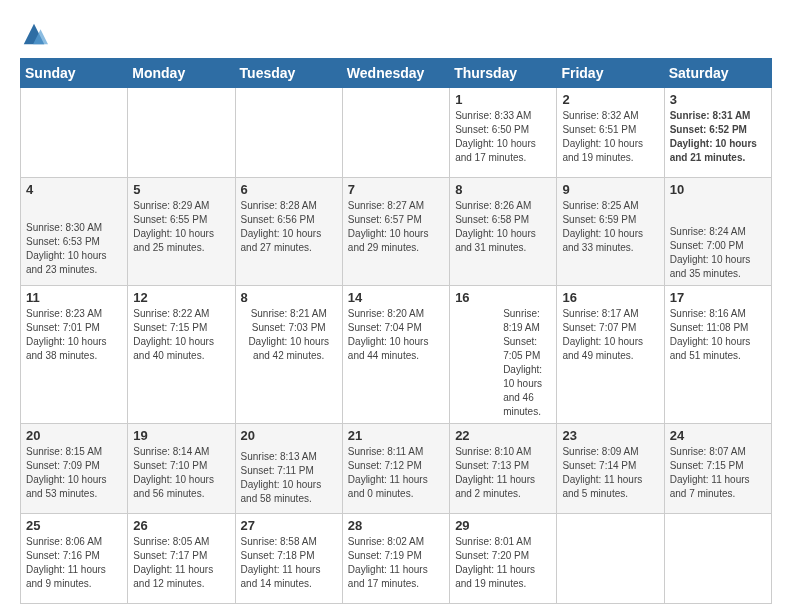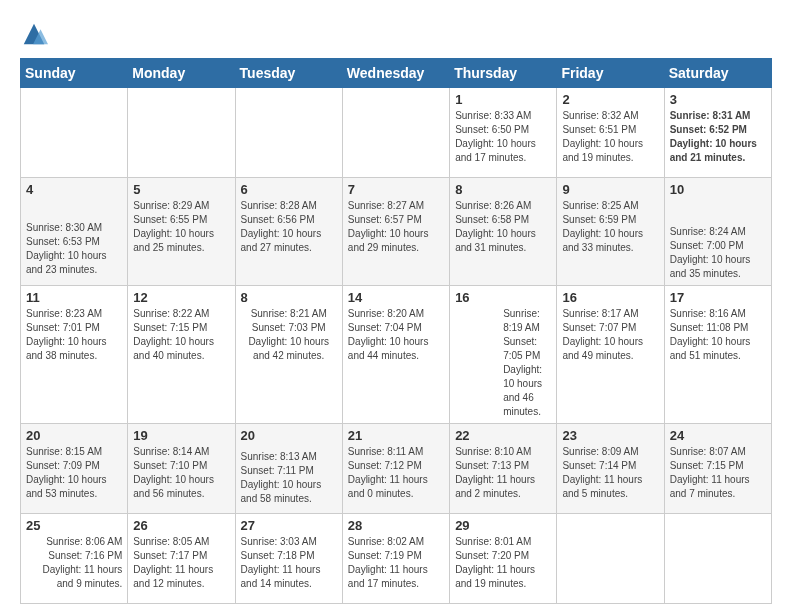--- a/index.html
+++ b/index.html
@@ -289,35 +289,35 @@
           <span class="day-num">24</span>
           <div class="day-info" style="white-space: pre-line;">Sunrise: 8:07 AM
 Sunset: 7:15 PM
 Daylight: 11 hours
 and 7 minutes.</div>
         </td>
       </tr>
       <tr>
         <td>
           <span class="day-num">25</span>
-          <div class="day-info" style="white-space: pre-line; text-align: right;">Sunrise: 8:06 AM
+          <div class="day-info" style="white-space: pre-line;">Sunrise: 8:06 AM
 Sunset: 7:16 PM
 Daylight: 11 hours
 and 9 minutes.</div>
         </td>
         <td>
           <span class="day-num">26</span>
           <div class="day-info" style="white-space: pre-line;">Sunrise: 8:05 AM
 Sunset: 7:17 PM
 Daylight: 11 hours
 and 12 minutes.</div>
         </td>
         <td>
           <span class="day-num">27</span>
-          <div class="day-info" style="white-space: pre-line;">Sunrise: 3:03 AM
+          <div class="day-info" style="white-space: pre-line;">Sunrise: 8:58 AM
 Sunset: 7:18 PM
 Daylight: 11 hours
 and 14 minutes.</div>
         </td>
         <td>
           <span class="day-num">28</span>
           <div class="day-info" style="white-space: pre-line;">Sunrise: 8:02 AM
 Sunset: 7:19 PM
 Daylight: 11 hours
 and 17 minutes.</div>

